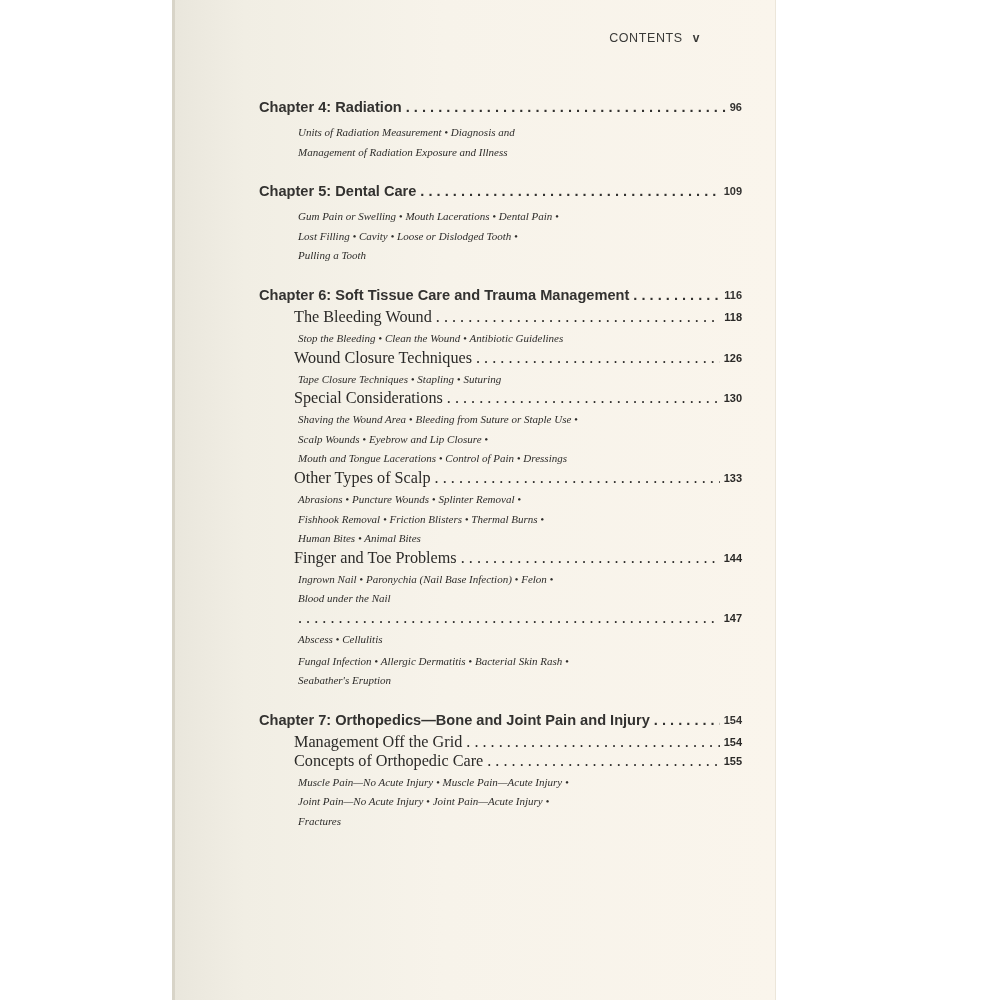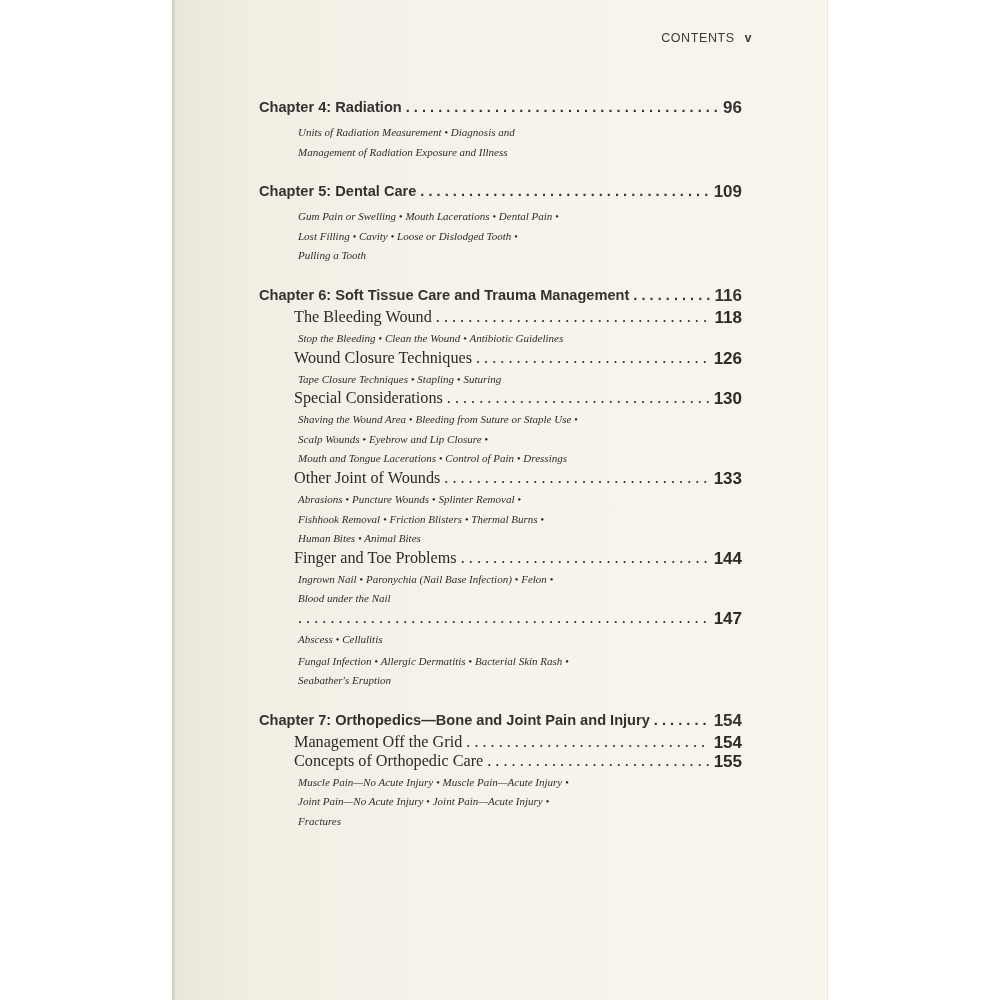--- a/index.html
+++ b/index.html
@@ -1,40 +1,40 @@
 <!DOCTYPE html>
 <html><head>
 <meta charset="utf-8">
 <style>
   html, body { margin: 0; padding: 0; }
   body {
     width: 1000px; height: 1000px; background: #ffffff; position: relative; overflow: hidden;
   }
   .page {
-    position: absolute; left: 172px; top: 0; width: 656px; height: 1000px;
+    position: absolute; left: 172px; top: 0; width: 604px; height: 1000px;
     background: linear-gradient(90deg, #e9e6dc 0%, #f1eee4 12%, #f7f3ea 45%, #faf5ec 100%);
     box-shadow: inset 3px 0 0 #d8d4c8, inset -1px 0 0 #ece6da;
   }
   .running-head {
     position: absolute; right: 76px; top: 31px;
     font-family: "Liberation Sans", sans-serif; font-size: 12.5px; letter-spacing: 0.6px;
     color: #3a3a38;
   }
   .running-head .folio { font-weight: bold; margin-left: 10px; font-size: 12px; }
   .toc {
     position: absolute; left: 87px; top: 98px; width: 483px;
     color: #2b2a28;
   }
   .entry { display: flex; align-items: flex-start; white-space: nowrap; }
   .entry .t { flex: 0 0 auto; }
   .entry .dots {
     flex: 1 1 auto; overflow: hidden; margin: 0 4px; letter-spacing: 4.2px;
   }
   .entry .dots::before { content: ". . . . . . . . . . . . . . . . . . . . . . . . . . . . . . . . . . . . . . . . . . . . . . . . . . . . . . . . . . . . . . . . . . . . . . . . . . . . . . ."; letter-spacing: 0; }
-  .entry .p { flex: 0 0 auto; font-family: "Liberation Sans", sans-serif; font-weight: bold; font-size: 17px; }
+  .entry .p { flex: 0 0 auto; font-family: "Liberation Sans", sans-serif; font-weight: bold; font-size: 11px; }
   .chapter {
     font-family: "Liberation Sans", sans-serif; font-weight: bold; font-size: 14.6px; line-height: 19px;
     color: #333230;
   }
   .chapter .dots { font-family: "Liberation Sans", sans-serif; font-weight: bold; }
   .section {
     font-family: "Liberation Serif", serif; font-size: 16.2px; line-height: 19px; margin-left: 35px;
   }
   .section .dots { font-family: "Liberation Serif", serif; }
   .sub {
@@ -111,21 +111,21 @@
         <span class="dots"></span>
         <span class="p">130</span>
       </div>
       <div class="sub sec-sub">
         <div>Shaving the Wound Area • Bleeding from Suture or Staple Use •</div>
         <div>Scalp Wounds • Eyebrow and Lip Closure •</div>
         <div>Mouth and Tongue Lacerations • Control of Pain • Dressings</div>
       </div>
 
       <div class="entry section">
-        <span class="t">Other Joint of Wounds</span>
+        <span class="t">Other Types of Scalp</span>
         <span class="dots"></span>
         <span class="p">133</span>
       </div>
       <div class="sub sec-sub">
         <div>Abrasions • Puncture Wounds • Splinter Removal •</div>
         <div>Fishhook Removal • Friction Blisters • Thermal Burns •</div>
         <div>Human Bites • Animal Bites</div>
       </div>
 
       <div class="entry section">

